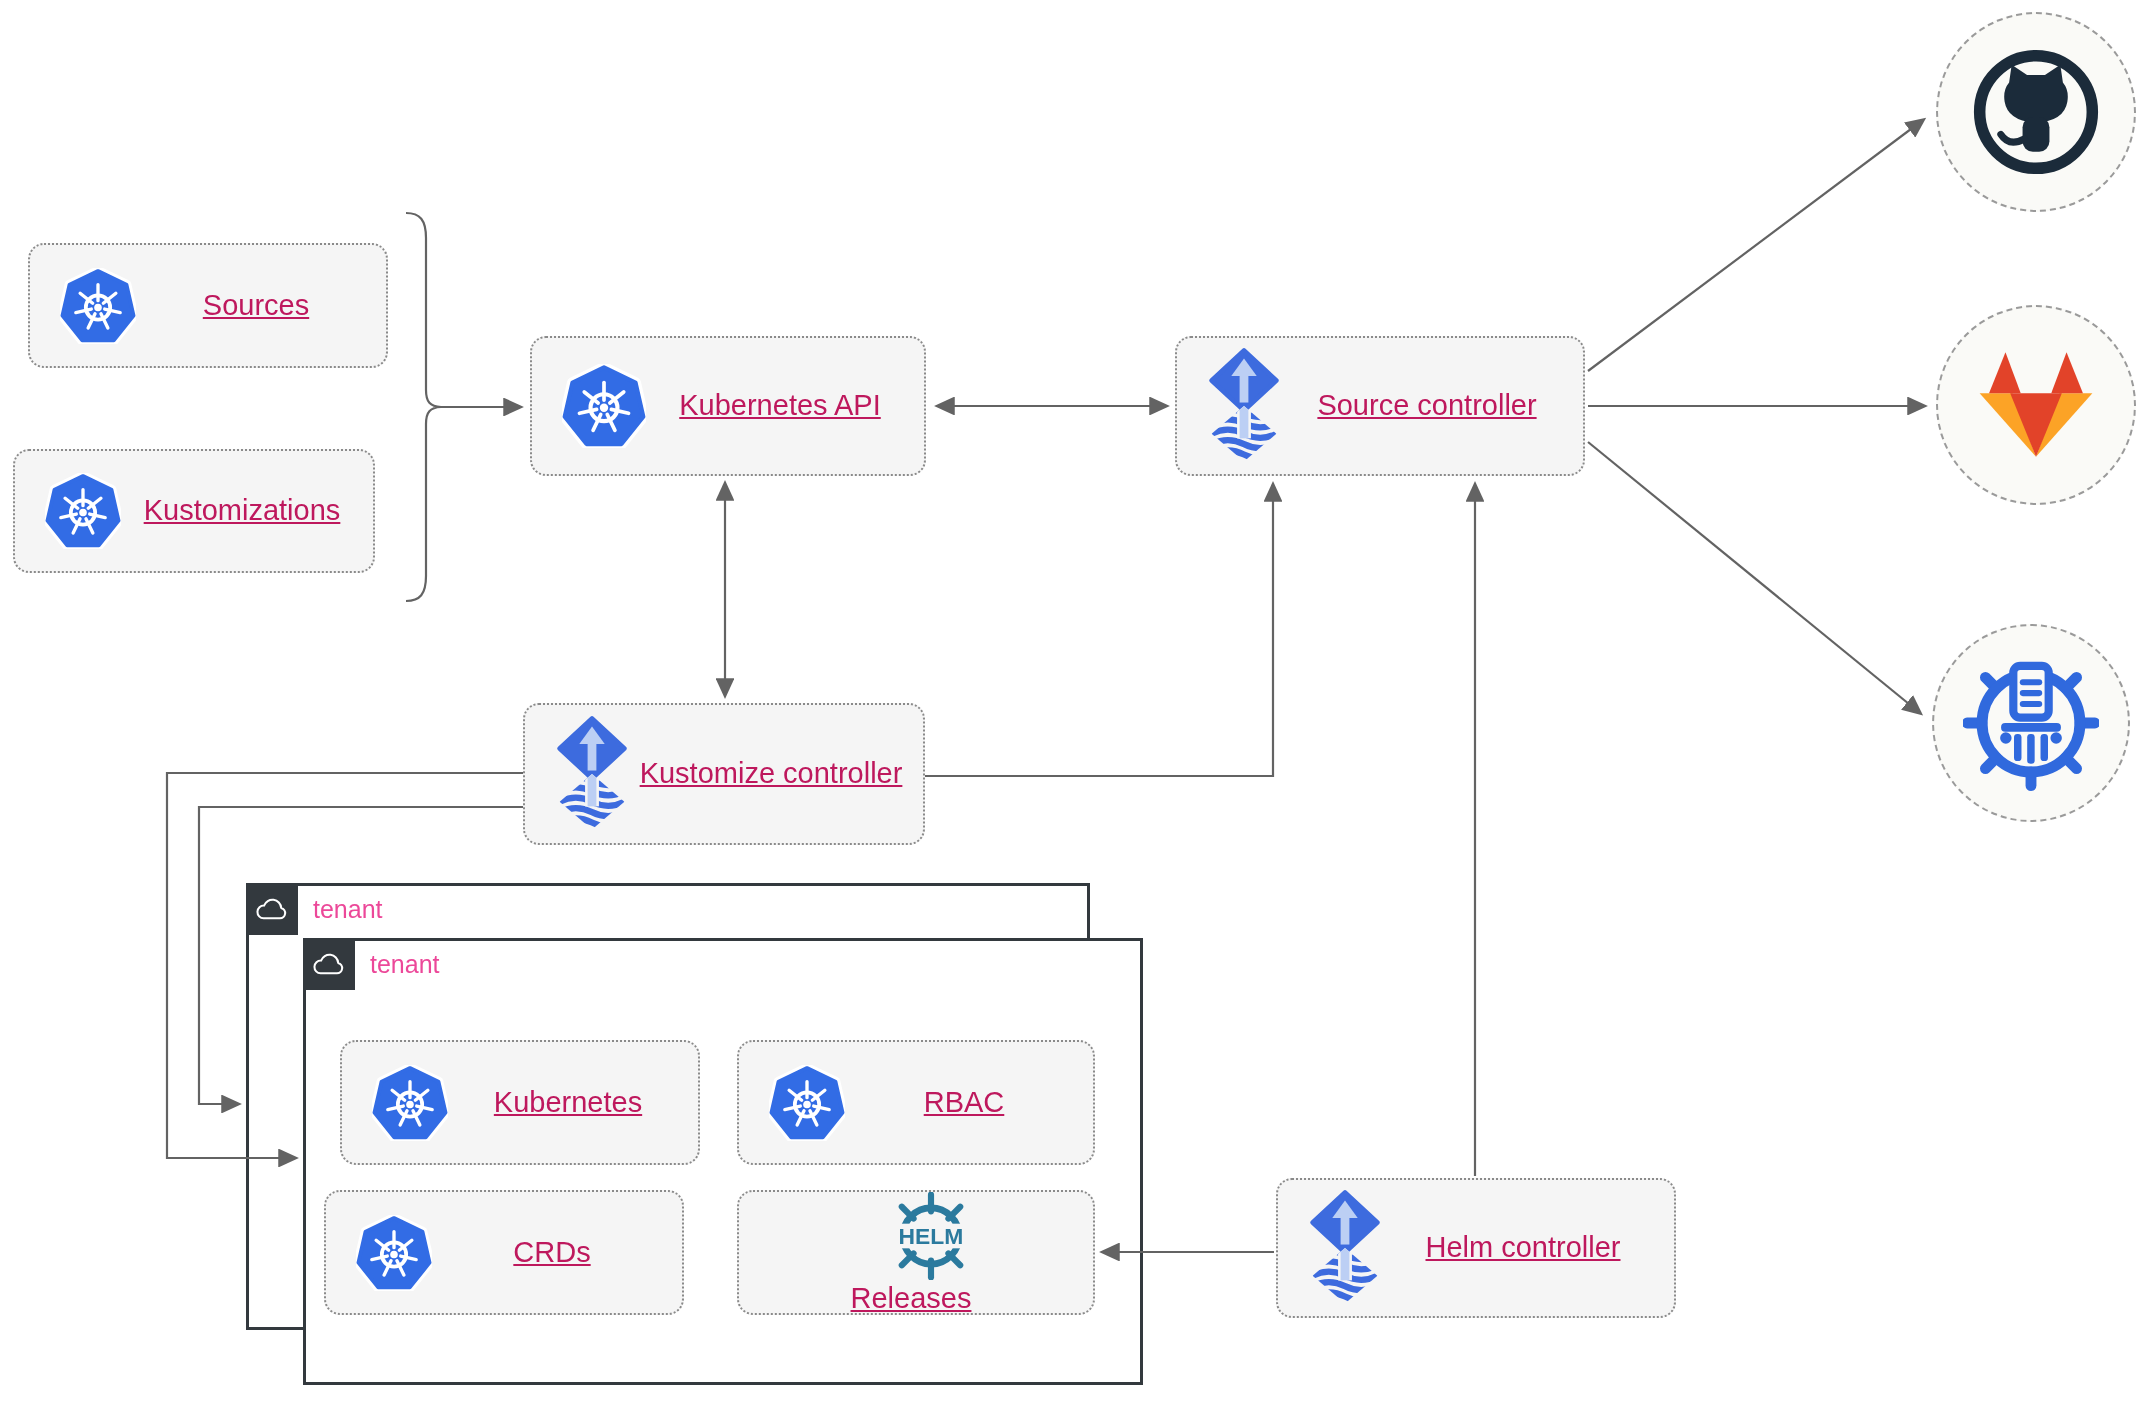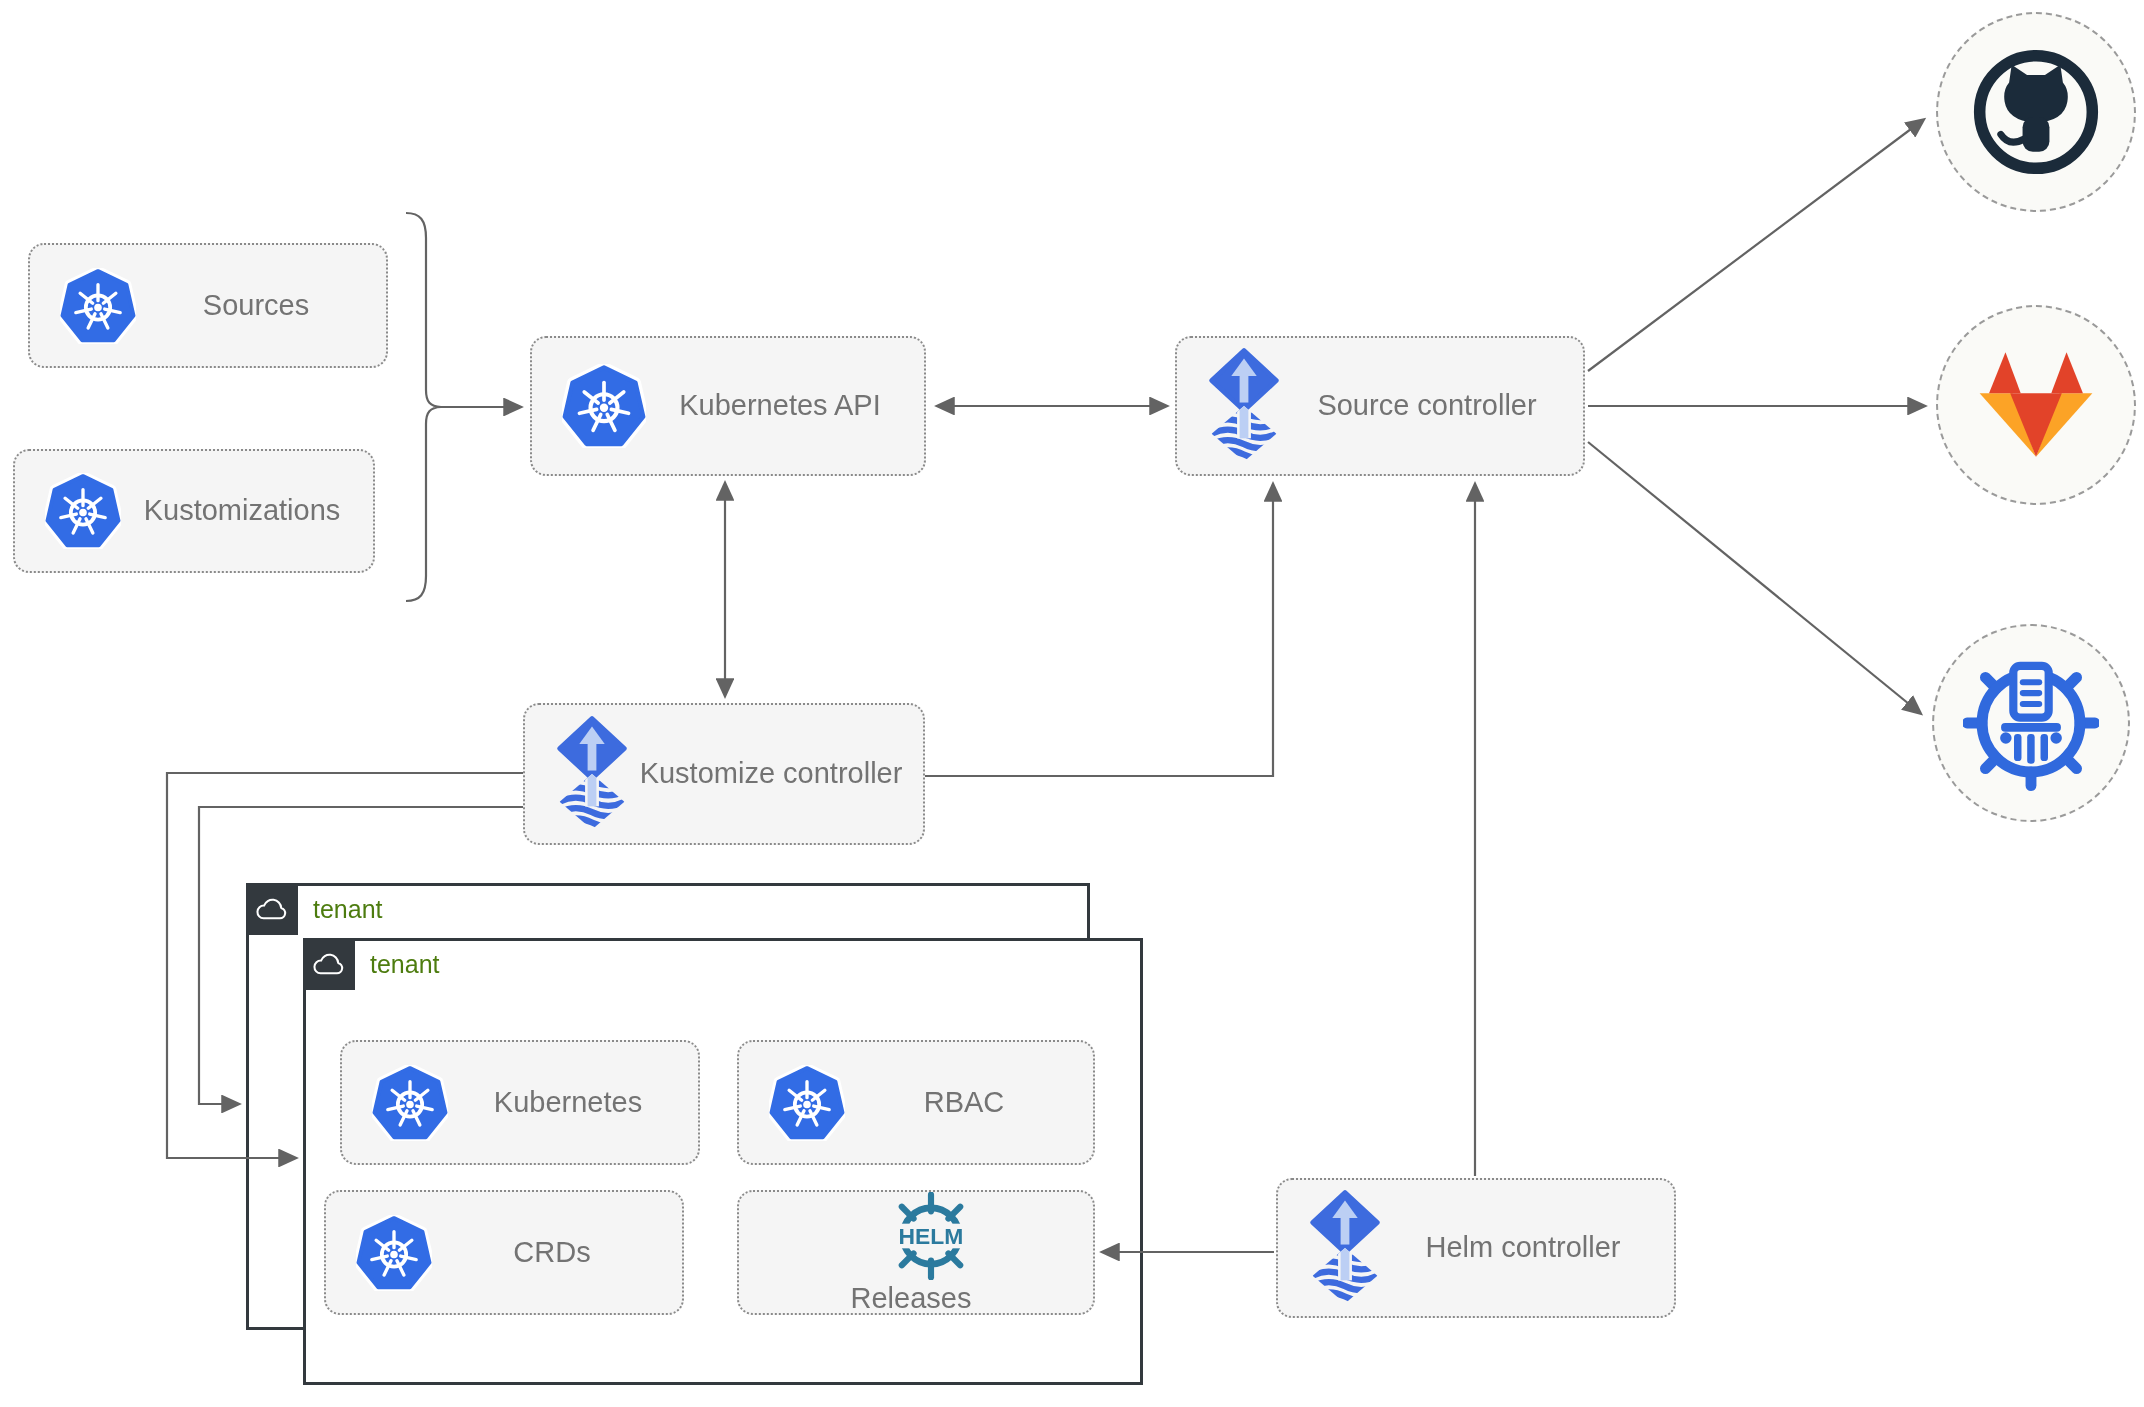--- a/index.html
+++ b/index.html
@@ -3,30 +3,30 @@
 <meta charset="utf-8">
 <style>
   html,body{margin:0;padding:0;background:#fff;}
   .canvas{position:relative;width:2144px;height:1407px;background:#ffffff;
           font-family:"Liberation Sans",sans-serif;overflow:hidden;}
 
   
   .node{position:absolute;background:#F5F5F5;border:2px dotted #8a8a8a;border-radius:16px;
         display:flex;align-items:center;z-index:3;box-sizing:border-box;}
   .node .icon{flex:0 0 auto;margin-left:30px;display:flex;align-items:center;}
-  .node .lbl{flex:1;text-align:center;font-size:29px;color:#737373;padding:0 20px 0 10px;line-height:1.28;}
+  .node .lbl{flex:1;text-align:center;font-size:29px;color:#be185d;padding:0 20px 0 10px;line-height:1.28;text-decoration:underline;}
 
   
   .tenant{position:absolute;background:#ffffff;border:3px solid #33393E;box-sizing:border-box;}
   .tenant.outer{z-index:1;}
   .tenant.inner{z-index:2;}
   .tenant .tab{position:absolute;top:-3px;left:-3px;width:52px;height:52px;background:#33393E;
                display:flex;align-items:center;justify-content:center;}
   .tenant .tlbl{position:absolute;top:-3px;left:64px;height:52px;line-height:52px;
-                font-size:25px;color:#4d7c0f;}
+                font-size:25px;color:#ec4899;}
 
   
   .endpoint{position:absolute;border:2.5px dashed #9a9a9a;border-radius:50%;background:#FAFAF7;
             display:flex;align-items:center;justify-content:center;z-index:3;box-sizing:border-box;}
 
   #wires{position:absolute;left:0;top:0;z-index:10;pointer-events:none;}
   .defs-holder{position:absolute;width:0;height:0;overflow:hidden;}
 </style>
 </head>
 <body>

